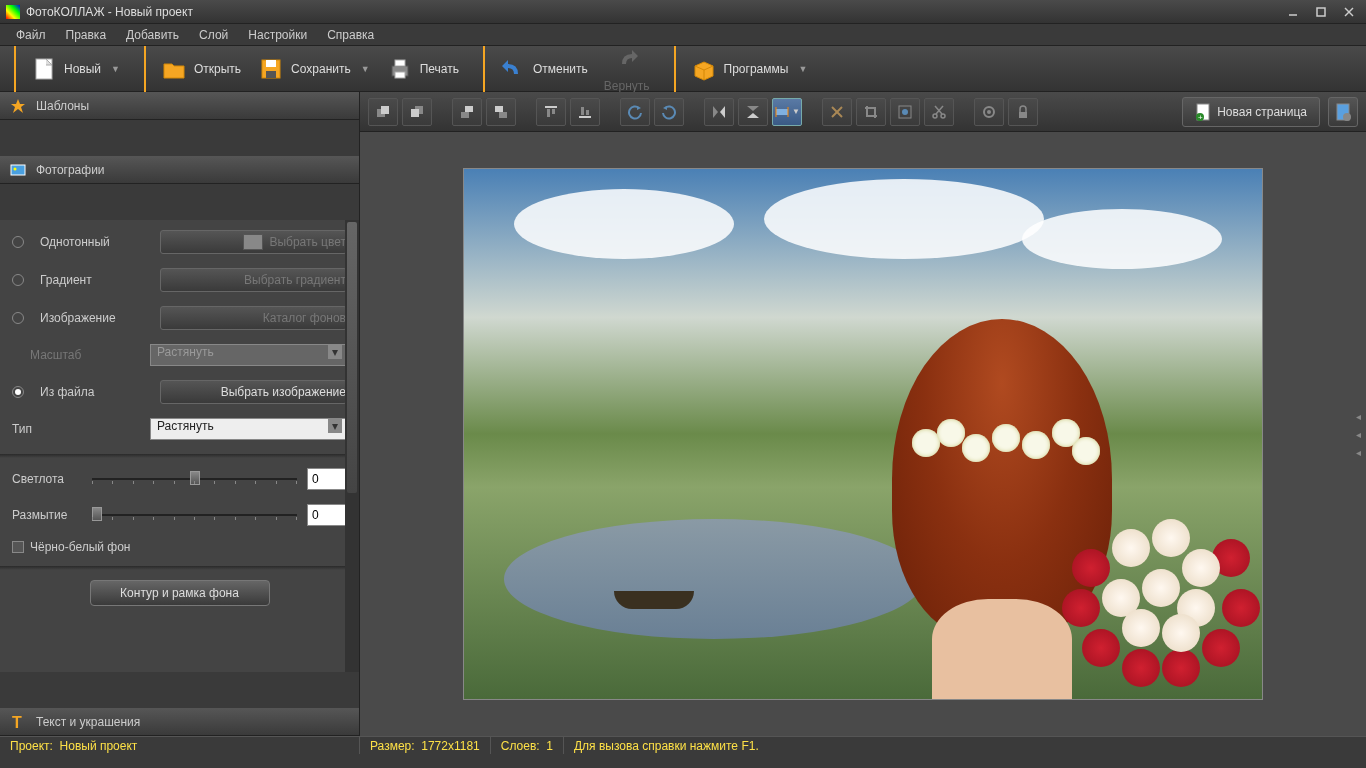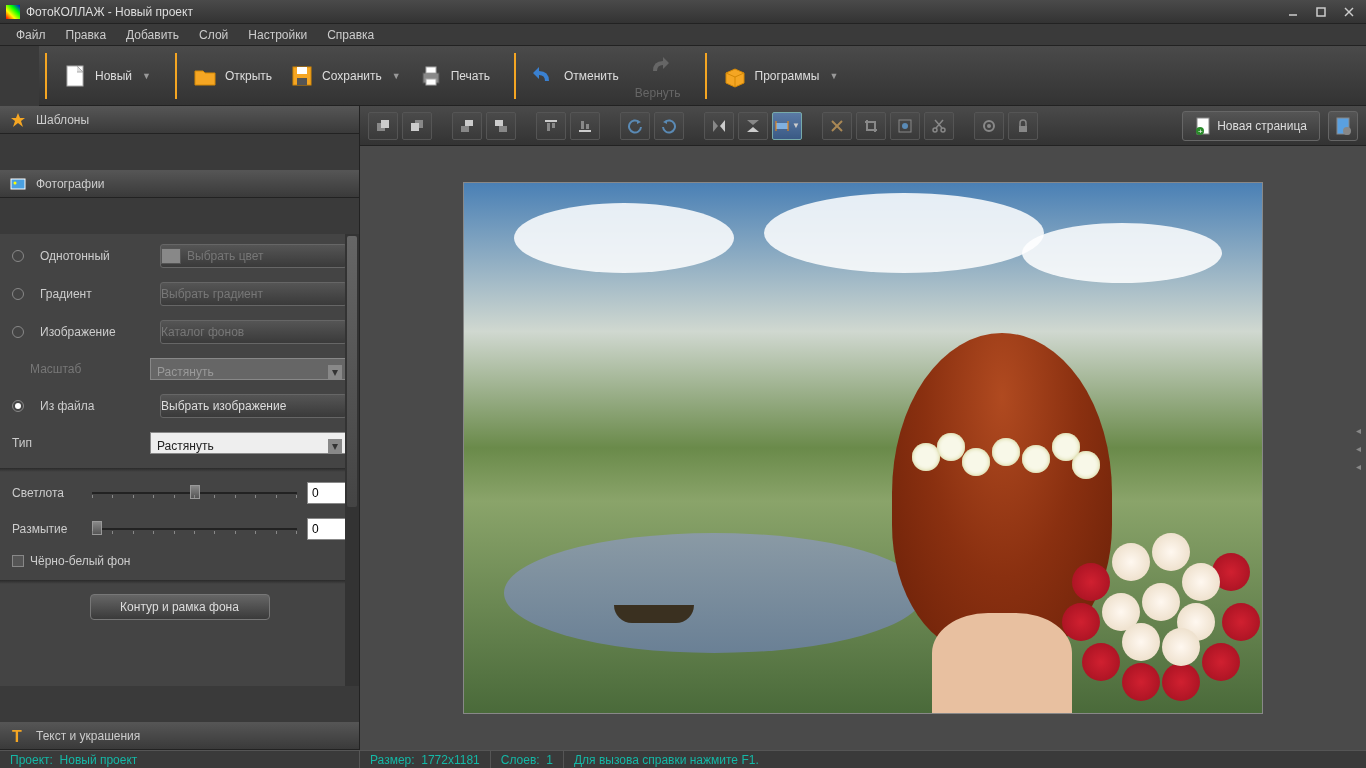--- a/index.html
+++ b/index.html
@@ -7,44 +7,44 @@
 
 .titlebar { height: 24px; background: linear-gradient(#4a4a4a, #333); display: flex; align-items: center; padding: 0 6px; border-bottom: 1px solid #222; }
 .titlebar .appicon { width: 14px; height: 14px; background: linear-gradient(45deg, #f00, #ff0, #0f0, #00f); margin-right: 6px; }
 .titlebar .title { color: #ddd; font-size: 12px; flex: 1; }
 .titlebar .winbtns { display: flex; gap: 6px; }
 .titlebar .winbtn { width: 22px; height: 16px; display: flex; align-items: center; justify-content: center; color: #ccc; cursor: pointer; }
 
 .menubar { height: 22px; background: #3a3a3a; display: flex; align-items: center; padding: 0 6px; border-bottom: 1px solid #222; }
 .menubar .menuitem { padding: 0 10px; color: #ccc; font-size: 12px; cursor: pointer; }
 
-.toolbar { height: 60px; background: linear-gradient(#4a4a4a, #333); display: flex; align-items: center; padding: 0 6px; border-bottom: 1px solid #222; margin-left: 39px; }
+.toolbar { height: 46px; background: linear-gradient(#4a4a4a, #333); display: flex; align-items: center; padding: 0 14px; border-bottom: 1px solid #222; }
 .tbgroup { display: flex; align-items: center; border-left: 2px solid #f5a623; height: 46px; padding: 0 12px 0 6px; margin-right: 4px; }
 .tbbtn { display: flex; align-items: center; gap: 6px; padding: 4px 8px; cursor: pointer; color: #ddd; }
 .tbbtn.disabled { color: #666; flex-direction: column; }
 .tbicon { width: 28px; height: 28px; display: flex; align-items: center; justify-content: center; }
 .tbarrow { margin-left: 4px; font-size: 9px; color: #999; }
 
 .content { display: flex; height: 644px; }
 
 .leftpanel { width: 360px; background: #3a3a3a; border-right: 1px solid #222; display: flex; flex-direction: column; }
 .accordion { display: flex; flex-direction: column; flex: 1; overflow: hidden; gap: 36px; }
 .acc-header { height: 28px; background: linear-gradient(#555, #3a3a3a); display: flex; align-items: center; padding: 0 8px; cursor: pointer; border-top: 1px solid #555; border-bottom: 1px solid #222; }
 .acc-header.active { background: linear-gradient(#f5a623, #d48806); color: #000; }
 .acc-header .accicon { width: 20px; height: 20px; margin-right: 8px; display: flex; align-items: center; justify-content: center; }
 .acc-body { background: #444; flex: 1; padding: 10px 12px; overflow-y: auto; position: relative; }
 
 .form-row { display: flex; align-items: center; margin-bottom: 14px; gap: 10px; }
 .form-row label { width: 110px; color: #ccc; font-size: 12px; }
 .form-row label.dim { color: #777; }
 .radio { width: 12px; height: 12px; border-radius: 50%; border: 1px solid #888; margin-right: 6px; flex-shrink: 0; }
 .radio.checked::after { content: ''; display: block; width: 6px; height: 6px; background: #fff; border-radius: 50%; margin: 2px; }
-.btn { flex: 1; height: 24px; background: linear-gradient(#555, #3a3a3a); border: 1px solid #666; border-radius: 3px; color: #aaa; font-size: 12px; cursor: pointer; display: flex; align-items: center; justify-content: flex-start; }
+.btn { flex: 1; height: 24px; background: linear-gradient(#555, #3a3a3a); border: 1px solid #666; border-radius: 3px; color: #aaa; font-size: 12px; cursor: pointer; display: flex; align-items: center; justify-content: flex-end; }
 .btn.dim { color: #777; }
-.select { flex: 1; height: 22px; background: #ddd; border: 1px solid #888; color: #222; font-size: 12px; display: flex; align-items: flex-end; padding: 0 6px; position: relative; }
+.select { flex: 1; height: 22px; background: #ddd; border: 1px solid #888; color: #222; font-size: 12px; display: flex; align-items: flex-start; padding: 0 6px; position: relative; }
 .select.dim { background: #666; color: #999; }
 .select::after { content: '▾'; position: absolute; right: 4px; background: #888; width: 14px; text-align: center; color: #333; }
 .colorswatch { width: 20px; height: 16px; background: #888; border: 1px solid #555; margin-right: 6px; }
 
 .divider { height: 4px; background: linear-gradient(#2a2a2a, #444); margin: 10px -12px; }
 
 .slider-row { display: flex; align-items: center; margin-bottom: 14px; gap: 10px; }
 .slider-row label { width: 70px; color: #ccc; font-size: 12px; }
 .slider { flex: 1; height: 16px; position: relative; }
 .slider-track { height: 2px; background: #222; margin-top: 7px; }
@@ -82,21 +82,21 @@
 .woman-hair { position: absolute; top: 0; left: 20px; width: 220px; height: 320px; background: radial-gradient(ellipse at 50% 20%, #b04a20 0%, #8a3010 50%, #6a2008 100%); border-radius: 50% 50% 40% 40%; }
 .woman-back { position: absolute; bottom: 0; left: 60px; width: 140px; height: 100px; background: #e8c0a0; border-radius: 40% 40% 0 0; }
 .flowers-crown { position: absolute; top: 100px; left: 40px; width: 180px; height: 50px; }
 .flower { position: absolute; width: 28px; height: 28px; background: #f8f8e8; border-radius: 50%; box-shadow: inset 0 0 4px #cc8; }
 .bouquet { position: absolute; bottom: 20px; right: 0; width: 200px; height: 190px; }
 .rose-r { position: absolute; width: 38px; height: 38px; background: radial-gradient(#d02030, #a01020); border-radius: 50%; }
 .rose-w { position: absolute; width: 38px; height: 38px; background: radial-gradient(#fff8f0, #e8d8c0); border-radius: 50%; }
 .sidehandles { position: absolute; right: 2px; top: 50%; transform: translateY(-50%); display: flex; flex-direction: column; gap: 8px; }
 .sidehandle { width: 8px; height: 10px; color: #888; font-size: 10px; }
 
-.statusbar { height: 18px; background: #3a3a3a; display: flex; align-items: center; padding: 0; font-size: 12px; color: #14b8a6; border-top: 1px solid #555; }
+.statusbar { height: 18px; background: #3a3a3a; display: flex; align-items: center; padding: 0; font-size: 12px; color: #fde047; border-top: 1px solid #555; }
 .status-seg { padding: 0 10px; border-right: 1px solid #555; height: 100%; display: flex; align-items: center; }
 
 svg { display: block; }
 </style>
 </head>
 <body>
 
 <div class="titlebar">
   <div class="appicon"></div>
   <div class="title">ФотоКОЛЛАЖ - Новый проект</div>

